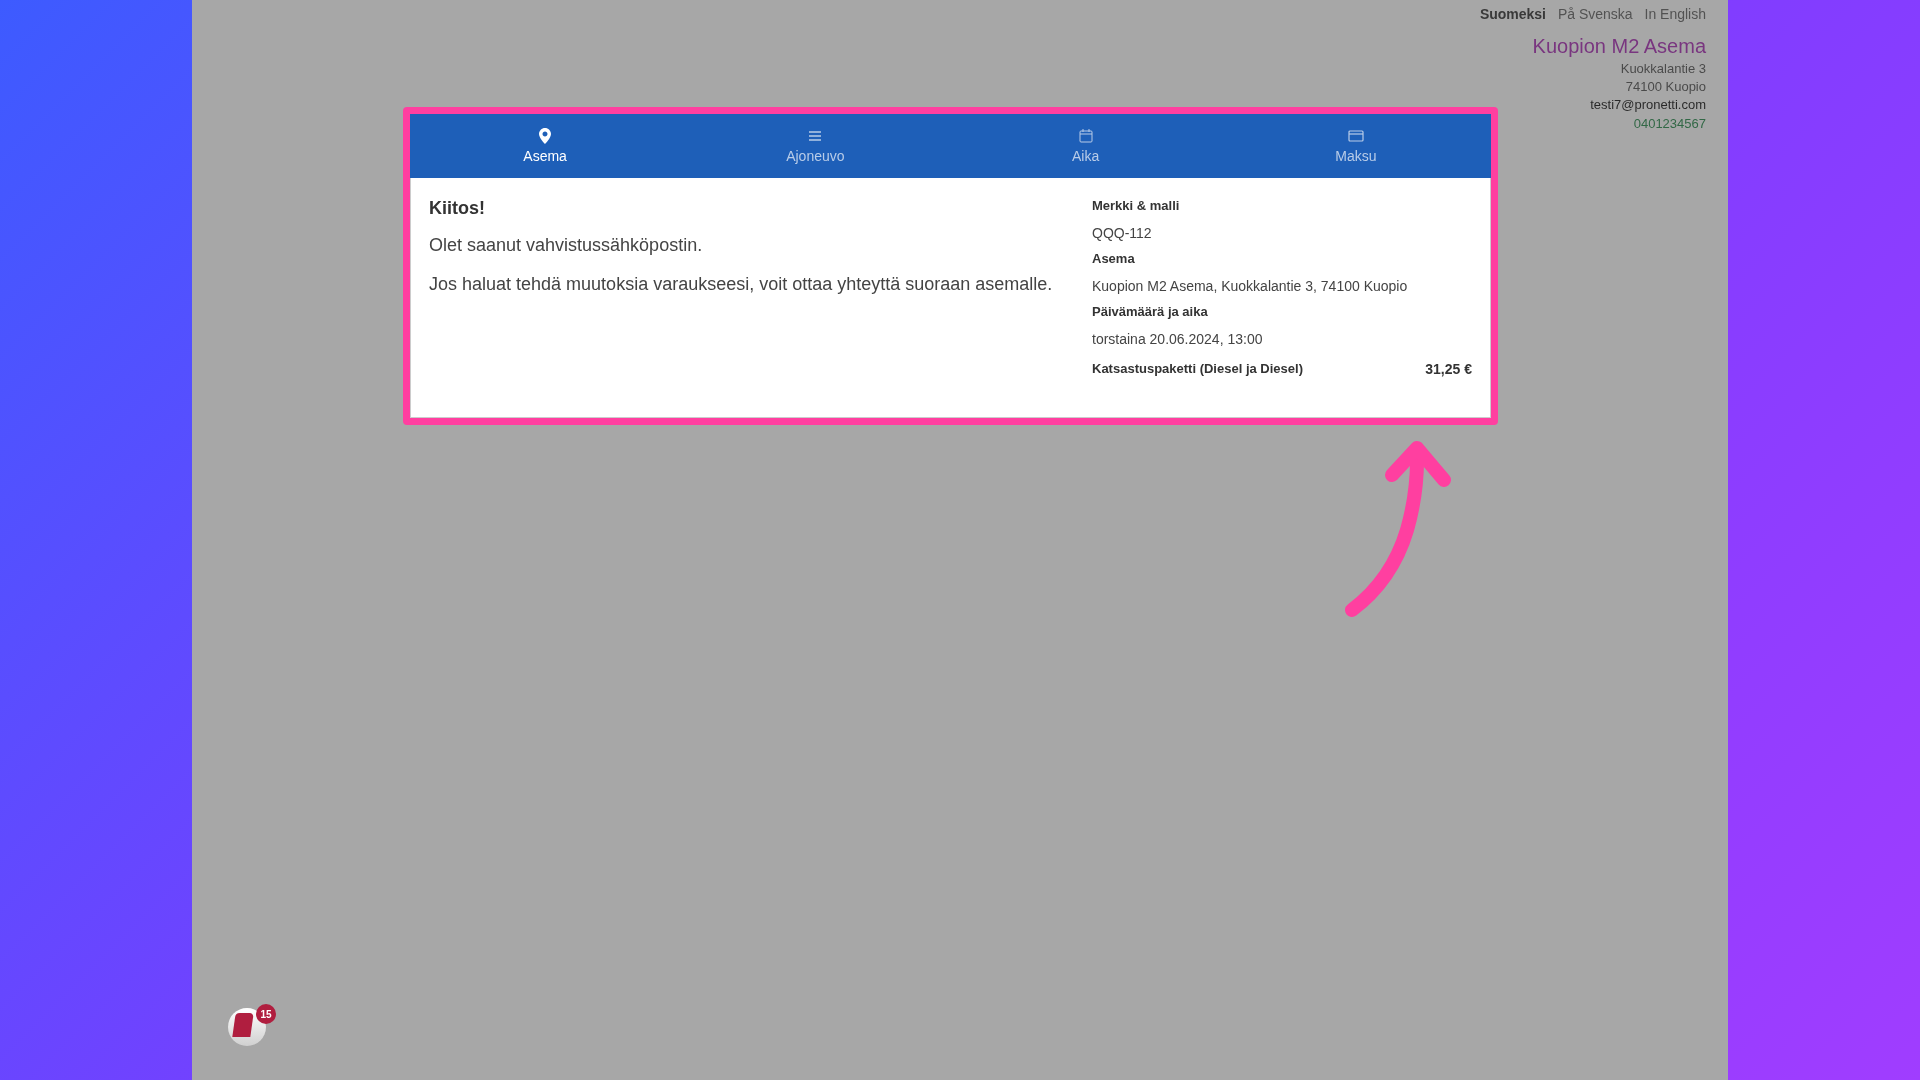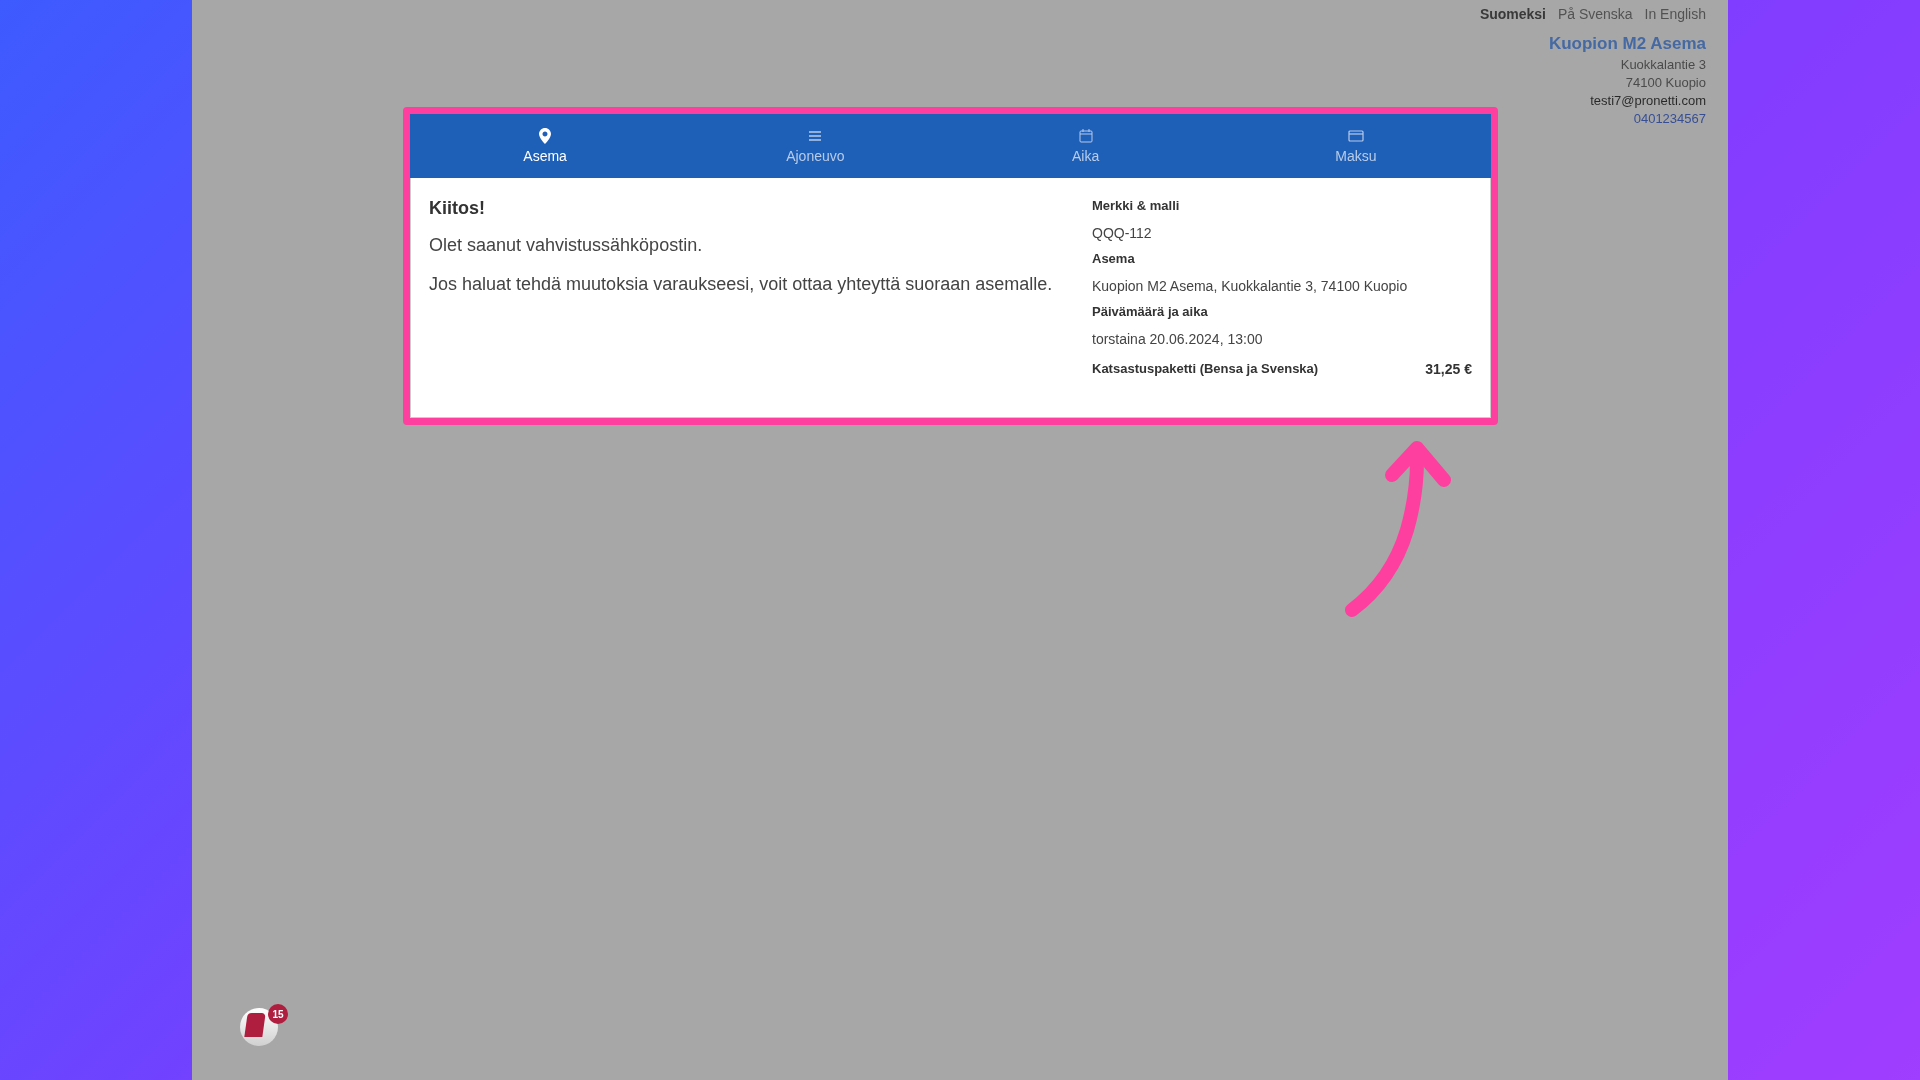--- a/index.html
+++ b/index.html
@@ -40,23 +40,23 @@
   padding-right: 22px;
 }
 .lang-links {
   font-size: 14px;
   color: #555;
   margin-bottom: 10px;
 }
 .lang-links span { margin-left: 8px; cursor: pointer; }
 .lang-links .active { font-weight: bold; color: #222; }
 .station-info { font-size: 13px; color: #444; line-height: 1.4; }
-.station-info .name { font-weight: bold; font-size: 17px; color: #3b82f6; }
+.station-info .name { font-weight: normal; font-size: 20px; color: #a21caf; }
 .station-info .email { color: #000000; }
-.station-info .phone { color: #1d4ed8; }
+.station-info .phone { color: #15803d; }
 
 .booking-card {
   position: absolute;
   left: 211px;
   top: 107px;
   width: 1095px;
   background: #0369a1;
   border: 7px solid #ff3fa0;
   border-radius: 4px;
   z-index: 20;
@@ -101,21 +101,21 @@
 
 .arrow-annotation {
   position: absolute;
   left: 1130px;
   top: 440px;
   z-index: 25;
   pointer-events: none;
 }
 .logo-badge {
   position: absolute;
-  left: 48px;
+  left: 36px;
   bottom: 28px;
   z-index: 25;
   width: 44px;
   height: 44px;
 }
 .logo-badge .main {
   width: 38px; height: 38px;
   background: linear-gradient(180deg,#fff 0%,#d0d0d0 100%);
   border-radius: 50%;
   display: flex; align-items: center; justify-content: center;
@@ -212,21 +212,21 @@
           <div class="thanks-line">Jos haluat tehdä muutoksia varaukseesi, voit ottaa yhteyttä suoraan asemalle.</div>
         </div>
         <div class="right-col">
           <div class="detail-label">Merkki &amp; malli</div>
           <div class="detail-value">QQQ-112</div>
           <div class="detail-label">Asema</div>
           <div class="detail-value">Kuopion M2 Asema, Kuokkalantie 3, 74100 Kuopio</div>
           <div class="detail-label">Päivämäärä ja aika</div>
           <div class="detail-value">torstaina 20.06.2024, 13:00</div>
           <div class="price-row">
-            <div class="price-label">Katsastuspaketti (Bensa ja Svenska)</div>
+            <div class="price-label">Katsastuspaketti (Diesel ja Diesel)</div>
             <div class="price-value">31,25 €</div>
           </div>
         </div>
       </div>
     </div>
 
     <svg class="arrow-annotation" width="140" height="180" viewBox="0 0 140 180">
       <path d="M 30 170 Q 70 140 85 90 Q 95 55 95 20" stroke="#ff3fa0" stroke-width="14" fill="none" stroke-linecap="round"></path>
       <path d="M 70 35 L 95 8 L 122 40" stroke="#ff3fa0" stroke-width="14" fill="none" stroke-linecap="round" stroke-linejoin="round"></path>
     </svg>

